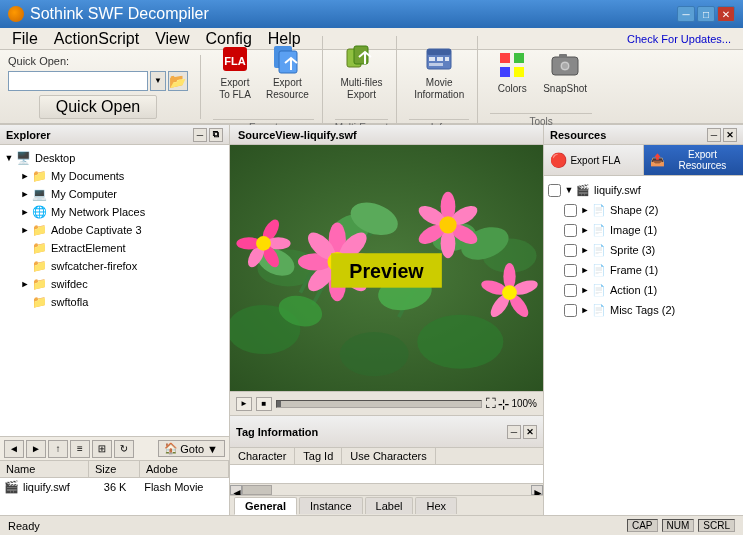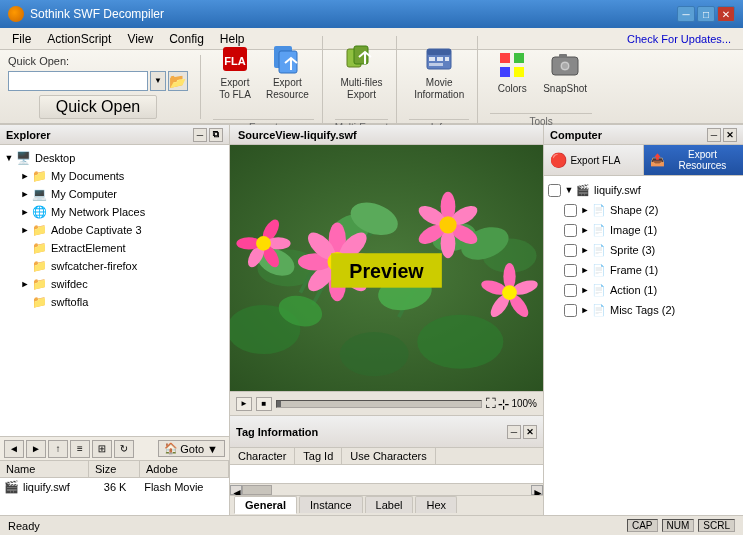--- a/index.html
+++ b/index.html
@@ -28,21 +28,21 @@
       align-items: center;
       gap: 6px;
     }
     .title-icon {
       width: 16px; height: 16px;
       background: radial-gradient(circle at 40% 40%, #ff9900, #cc6600);
       border-radius: 50%;
       flex-shrink: 0;
     }
     .title-text {
-      font-size: 12px;
+      font-size: 16px;
       font-weight: normal;
     }
     .title-buttons {
       display: flex;
       gap: 2px;
     }
     .title-btn {
       width: 18px; height: 16px;
       background: #5a9fd4;
       border: 1px solid #3a7ab5;
@@ -61,21 +61,21 @@
       background: #f0ece4;
       height: 22px;
       display: flex;
       align-items: center;
       border-bottom: 1px solid #c8c4bc;
       padding: 0 4px;
     }
     .menu-item {
       padding: 2px 8px;
       cursor: pointer;
-      font-size: 12px;
+      font-size: 16px;
       border-radius: 2px;
     }
 
     
     .check-updates {
       margin-left: auto;
       color: #0000cc;
       cursor: pointer;
       font-size: 11px;
       padding-right: 8px;
@@ -421,21 +421,21 @@
       width: 30px;
       height: 10px;
       background: #c8c4bc;
       border: 1px solid #a8a4a0;
       cursor: pointer;
     }
     .tag-bottom-tabs {
       height: 20px;
       background: #e8e4dc;
       display: flex;
-      align-items: flex-start;
+      align-items: center;
       padding: 0 4px;
       border-top: 1px solid #c8c4bc;
     }
     .tab-item {
       padding: 2px 10px;
       font-size: 11px;
       cursor: pointer;
       border: 1px solid #c8c4bc;
       border-bottom: none;
       background: white;
@@ -886,21 +886,21 @@
         <div class="tab-item active">General</div>
         <div class="tab-item">Instance</div>
         <div class="tab-item">Label</div>
         <div class="tab-item">Hex</div>
       </div>
     </div>
   </div>
 
   <div class="resources-panel">
     <div class="panel-header">
-      <span>Computer</span>
+      <span>Resources</span>
       <div class="panel-header-buttons">
         <div class="panel-header-btn">─</div>
         <div class="panel-header-btn">✕</div>
       </div>
     </div>
     <div class="resources-toolbar">
       <button class="resources-btn">
         <span style="color:#cc0000;font-size:14px;">🔴</span>
         <span>Export FLA</span>
       </button>

